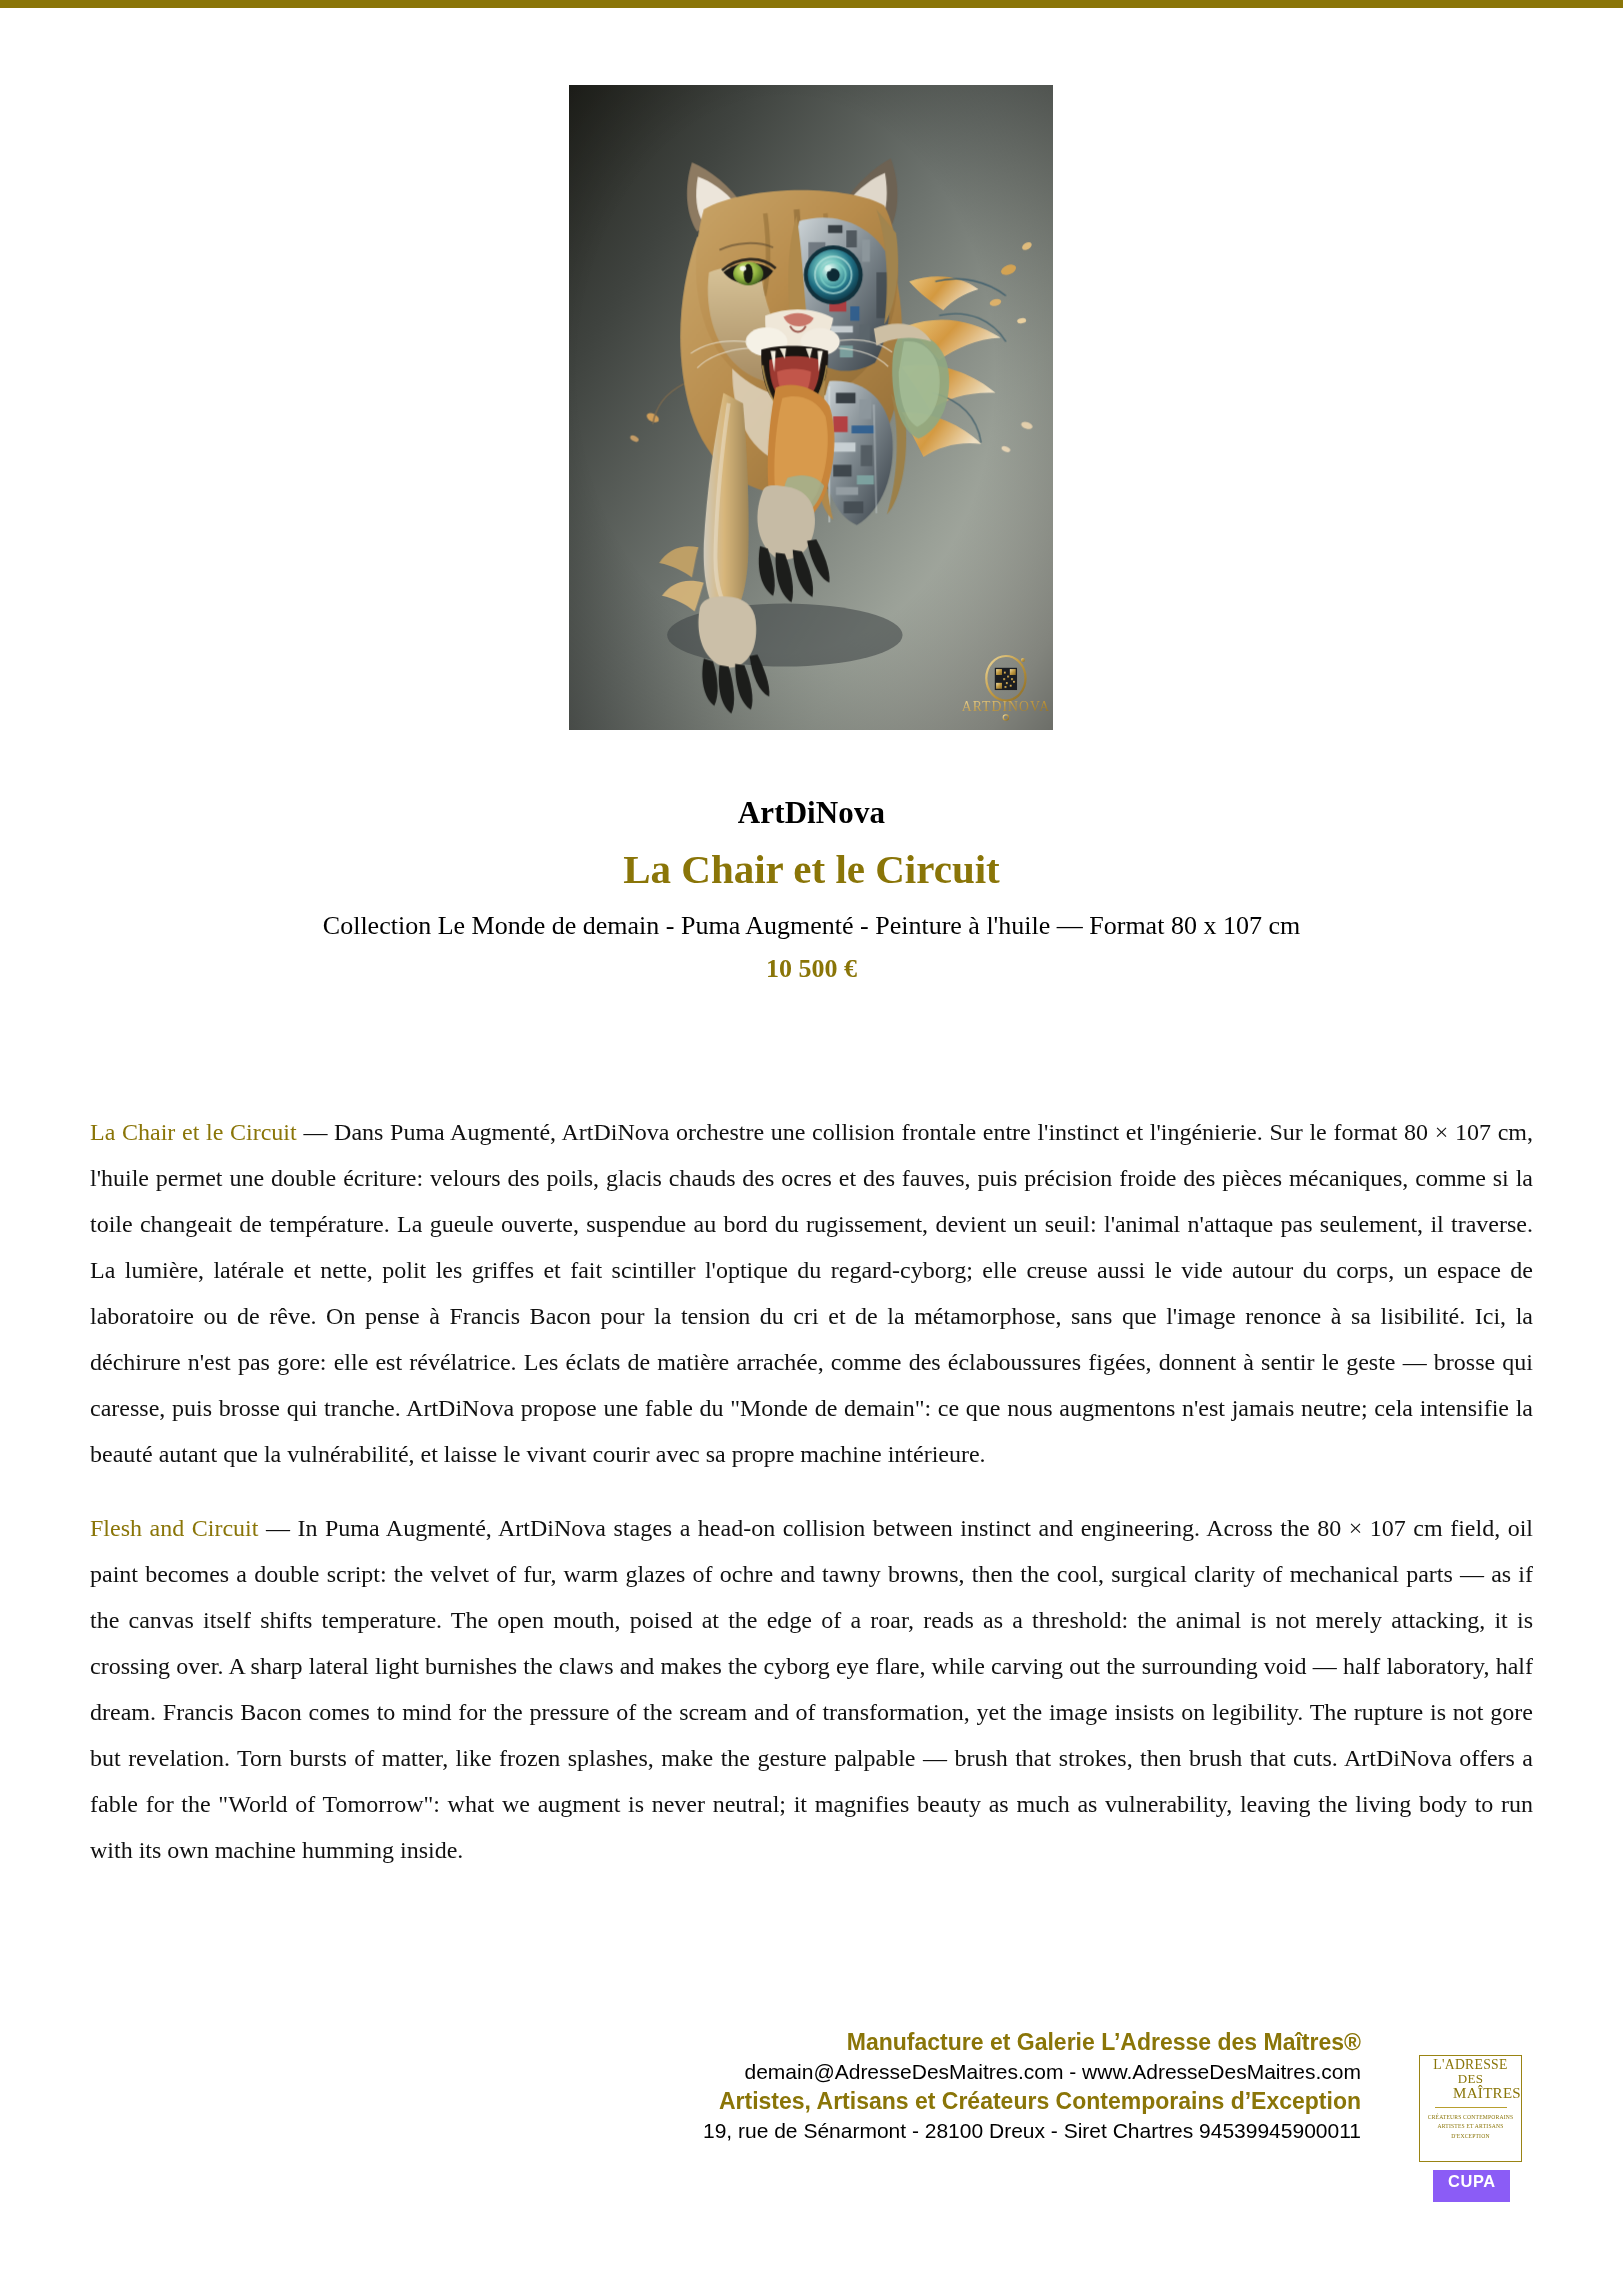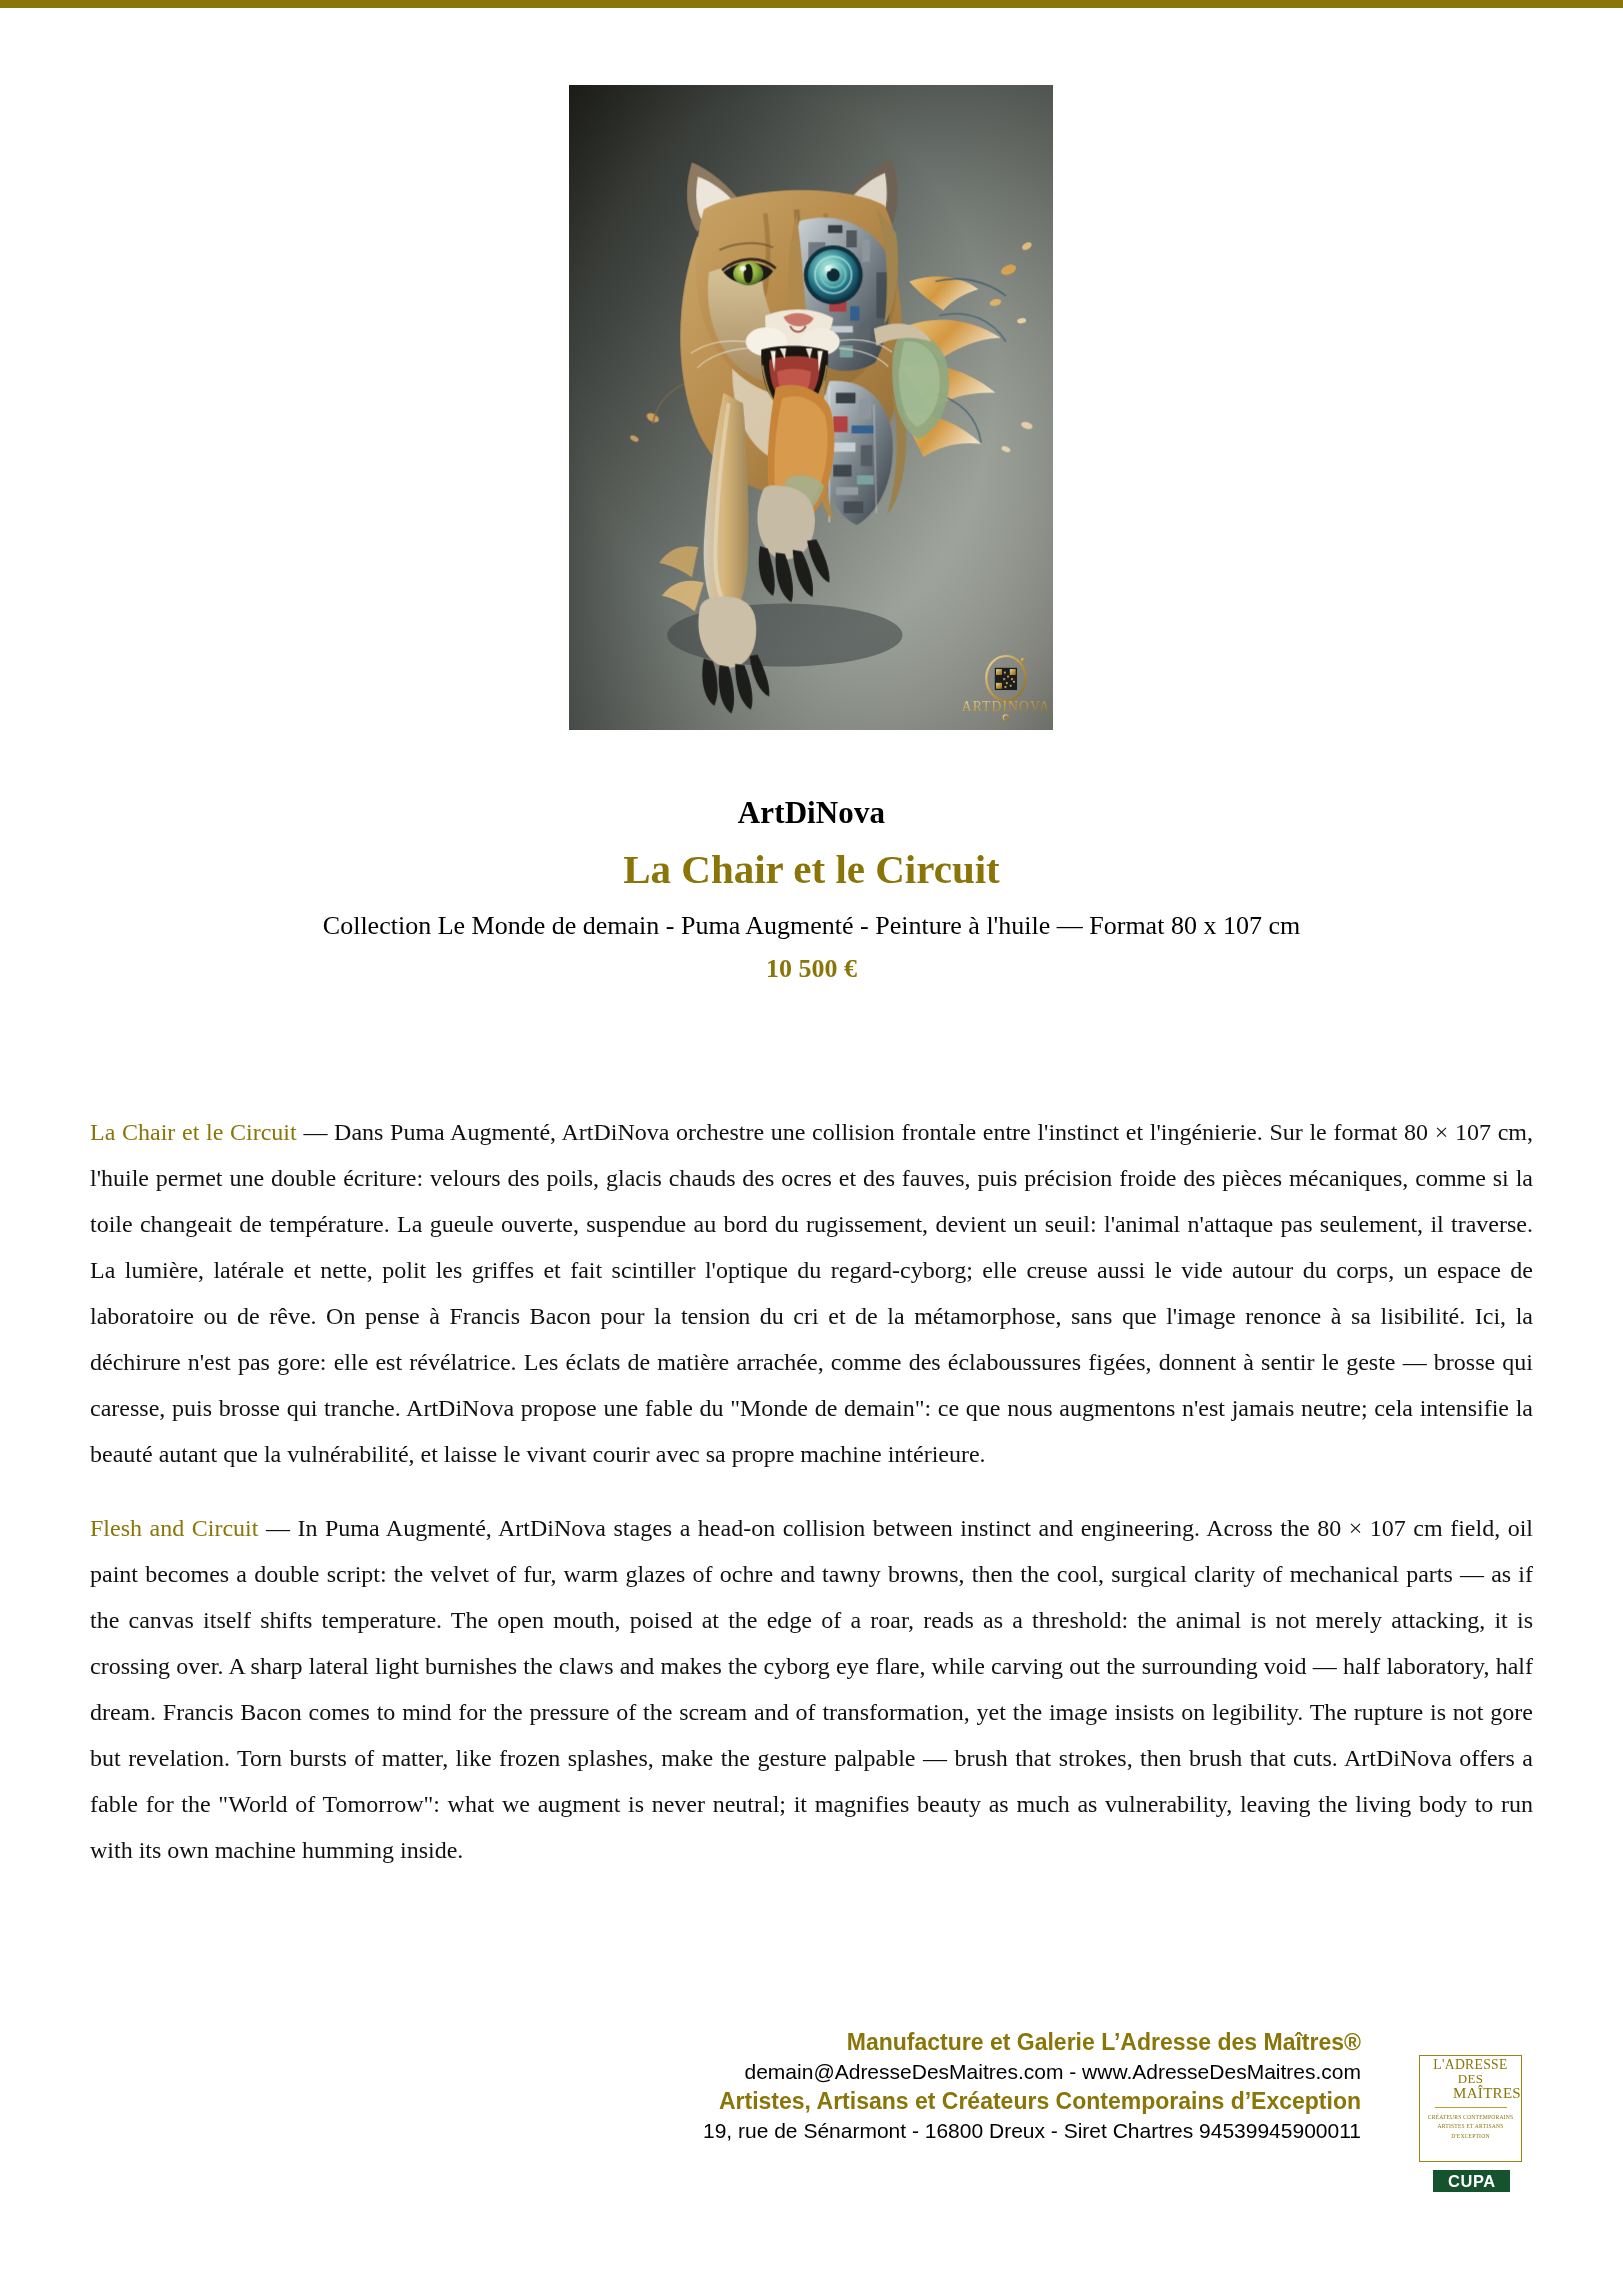--- a/index.html
+++ b/index.html
@@ -177,22 +177,22 @@
     margin: 5.2px auto 5.2px auto;
   }
   .bl-4 {
     font-size: 5.6px;
     letter-spacing: 0.2px;
     line-height: 9.2px;
   }
   .cupa-badge {
     margin-top: 7.9px;
     width: 77px;
-    height: 22px;
-    background: #14532d;
+    height: 32px;
+    background: #8b5cf6;
     color: #ffffff;
     font-family: "Liberation Sans", "DejaVu Sans", sans-serif;
     font-weight: bold;
     font-size: 16.4px;
     letter-spacing: 0.7px;
     line-height: 22px;
     text-align: center;
     margin-left: 14.4px;
   }
 </style>
@@ -449,21 +449,21 @@
 <div class="body-text">
   <p class="para"><span class="lead">La Chair et le Circuit</span><span> — </span><span>Dans Puma Augmenté, ArtDiNova orchestre une collision frontale entre l'instinct et l'ingénierie. Sur le format 80 × 107 cm, l'huile permet une double écriture: velours des poils, glacis chauds des ocres et des fauves, puis précision froide des pièces mécaniques, comme si la toile changeait de température. La gueule ouverte, suspendue au bord du rugissement, devient un seuil: l'animal n'attaque pas seulement, il traverse. La lumière, latérale et nette, polit les griffes et fait scintiller l'optique du regard-cyborg; elle creuse aussi le vide autour du corps, un espace de laboratoire ou de rêve. On pense à Francis Bacon pour la tension du cri et de la métamorphose, sans que l'image renonce à sa lisibilité. Ici, la déchirure n'est pas gore: elle est révélatrice. Les éclats de matière arrachée, comme des éclaboussures figées, donnent à sentir le geste — brosse qui caresse, puis brosse qui tranche. ArtDiNova propose une fable du "Monde de demain": ce que nous augmentons n'est jamais neutre; cela intensifie la beauté autant que la vulnérabilité, et laisse le vivant courir avec sa propre machine intérieure.</span></p>
   <p class="para"><span class="lead">Flesh and Circuit</span><span> — </span><span>In Puma Augmenté, ArtDiNova stages a head-on collision between instinct and engineering. Across the 80 × 107 cm field, oil paint becomes a double script: the velvet of fur, warm glazes of ochre and tawny browns, then the cool, surgical clarity of mechanical parts — as if the canvas itself shifts temperature. The open mouth, poised at the edge of a roar, reads as a threshold: the animal is not merely attacking, it is crossing over. A sharp lateral light burnishes the claws and makes the cyborg eye flare, while carving out the surrounding void — half laboratory, half dream. Francis Bacon comes to mind for the pressure of the scream and of transformation, yet the image insists on legibility. The rupture is not gore but revelation. Torn bursts of matter, like frozen splashes, make the gesture palpable — brush that strokes, then brush that cuts. ArtDiNova offers a fable for the "World of Tomorrow": what we augment is never neutral; it magnifies beauty as much as vulnerability, leaving the living body to run with its own machine humming inside.</span></p>
 </div>
 
 <div class="footer">
   <div class="footer-center">
     <div class="f-line1">Manufacture et Galerie L’Adresse des Maîtres®</div>
     <div class="f-line2">demain@AdresseDesMaitres.com - www.AdresseDesMaitres.com</div>
     <div class="f-line3">Artistes, Artisans et Créateurs Contemporains d’Exception</div>
-    <div class="f-line4">19, rue de Sénarmont - 16800 Dreux - Siret Chartres 94539945900011</div>
+    <div class="f-line4">19, rue de Sénarmont - 28100 Dreux - Siret Chartres 94539945900011</div>
   </div>
 </div>
 
 <div class="brand-logo">
   <div class="brand-box">
     <div class="bl-1">L'ADRESSE</div>
     <div class="bl-2">DES</div>
     <div class="bl-3">MAÎTRES</div>
     <div class="bl-div"></div>
     <div class="bl-4">CRÉATEURS CONTEMPORAINS</div>

